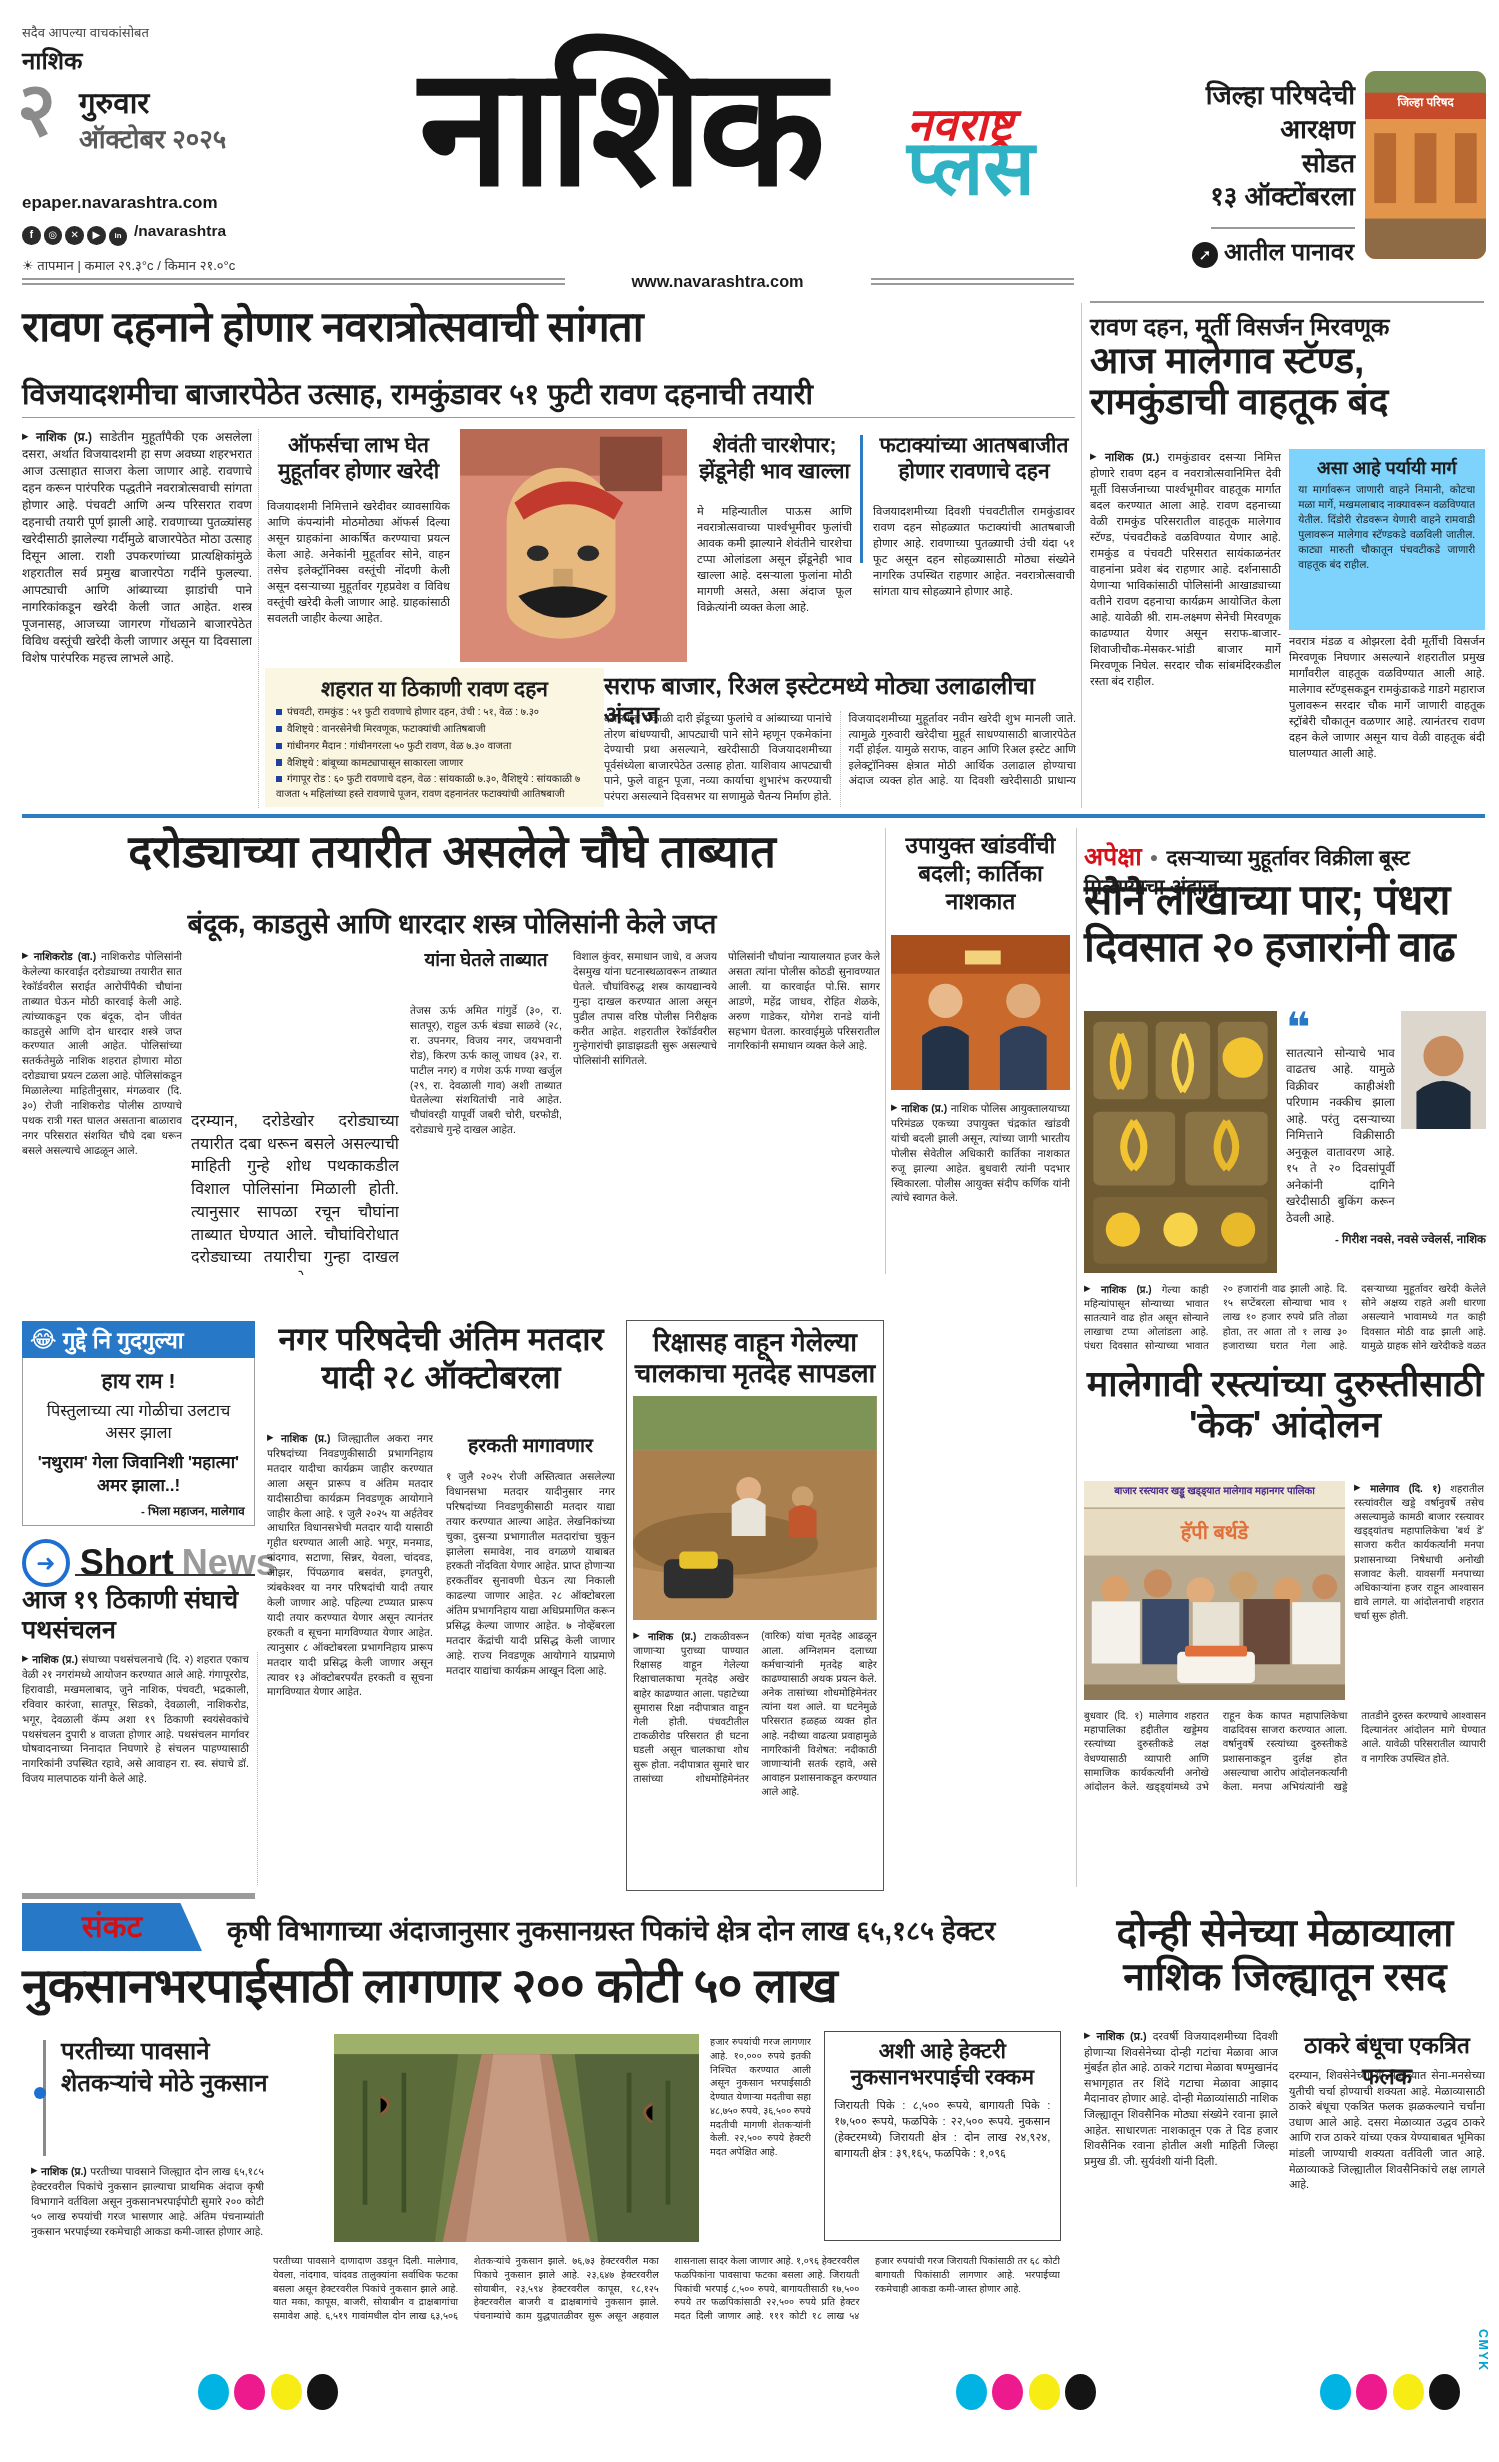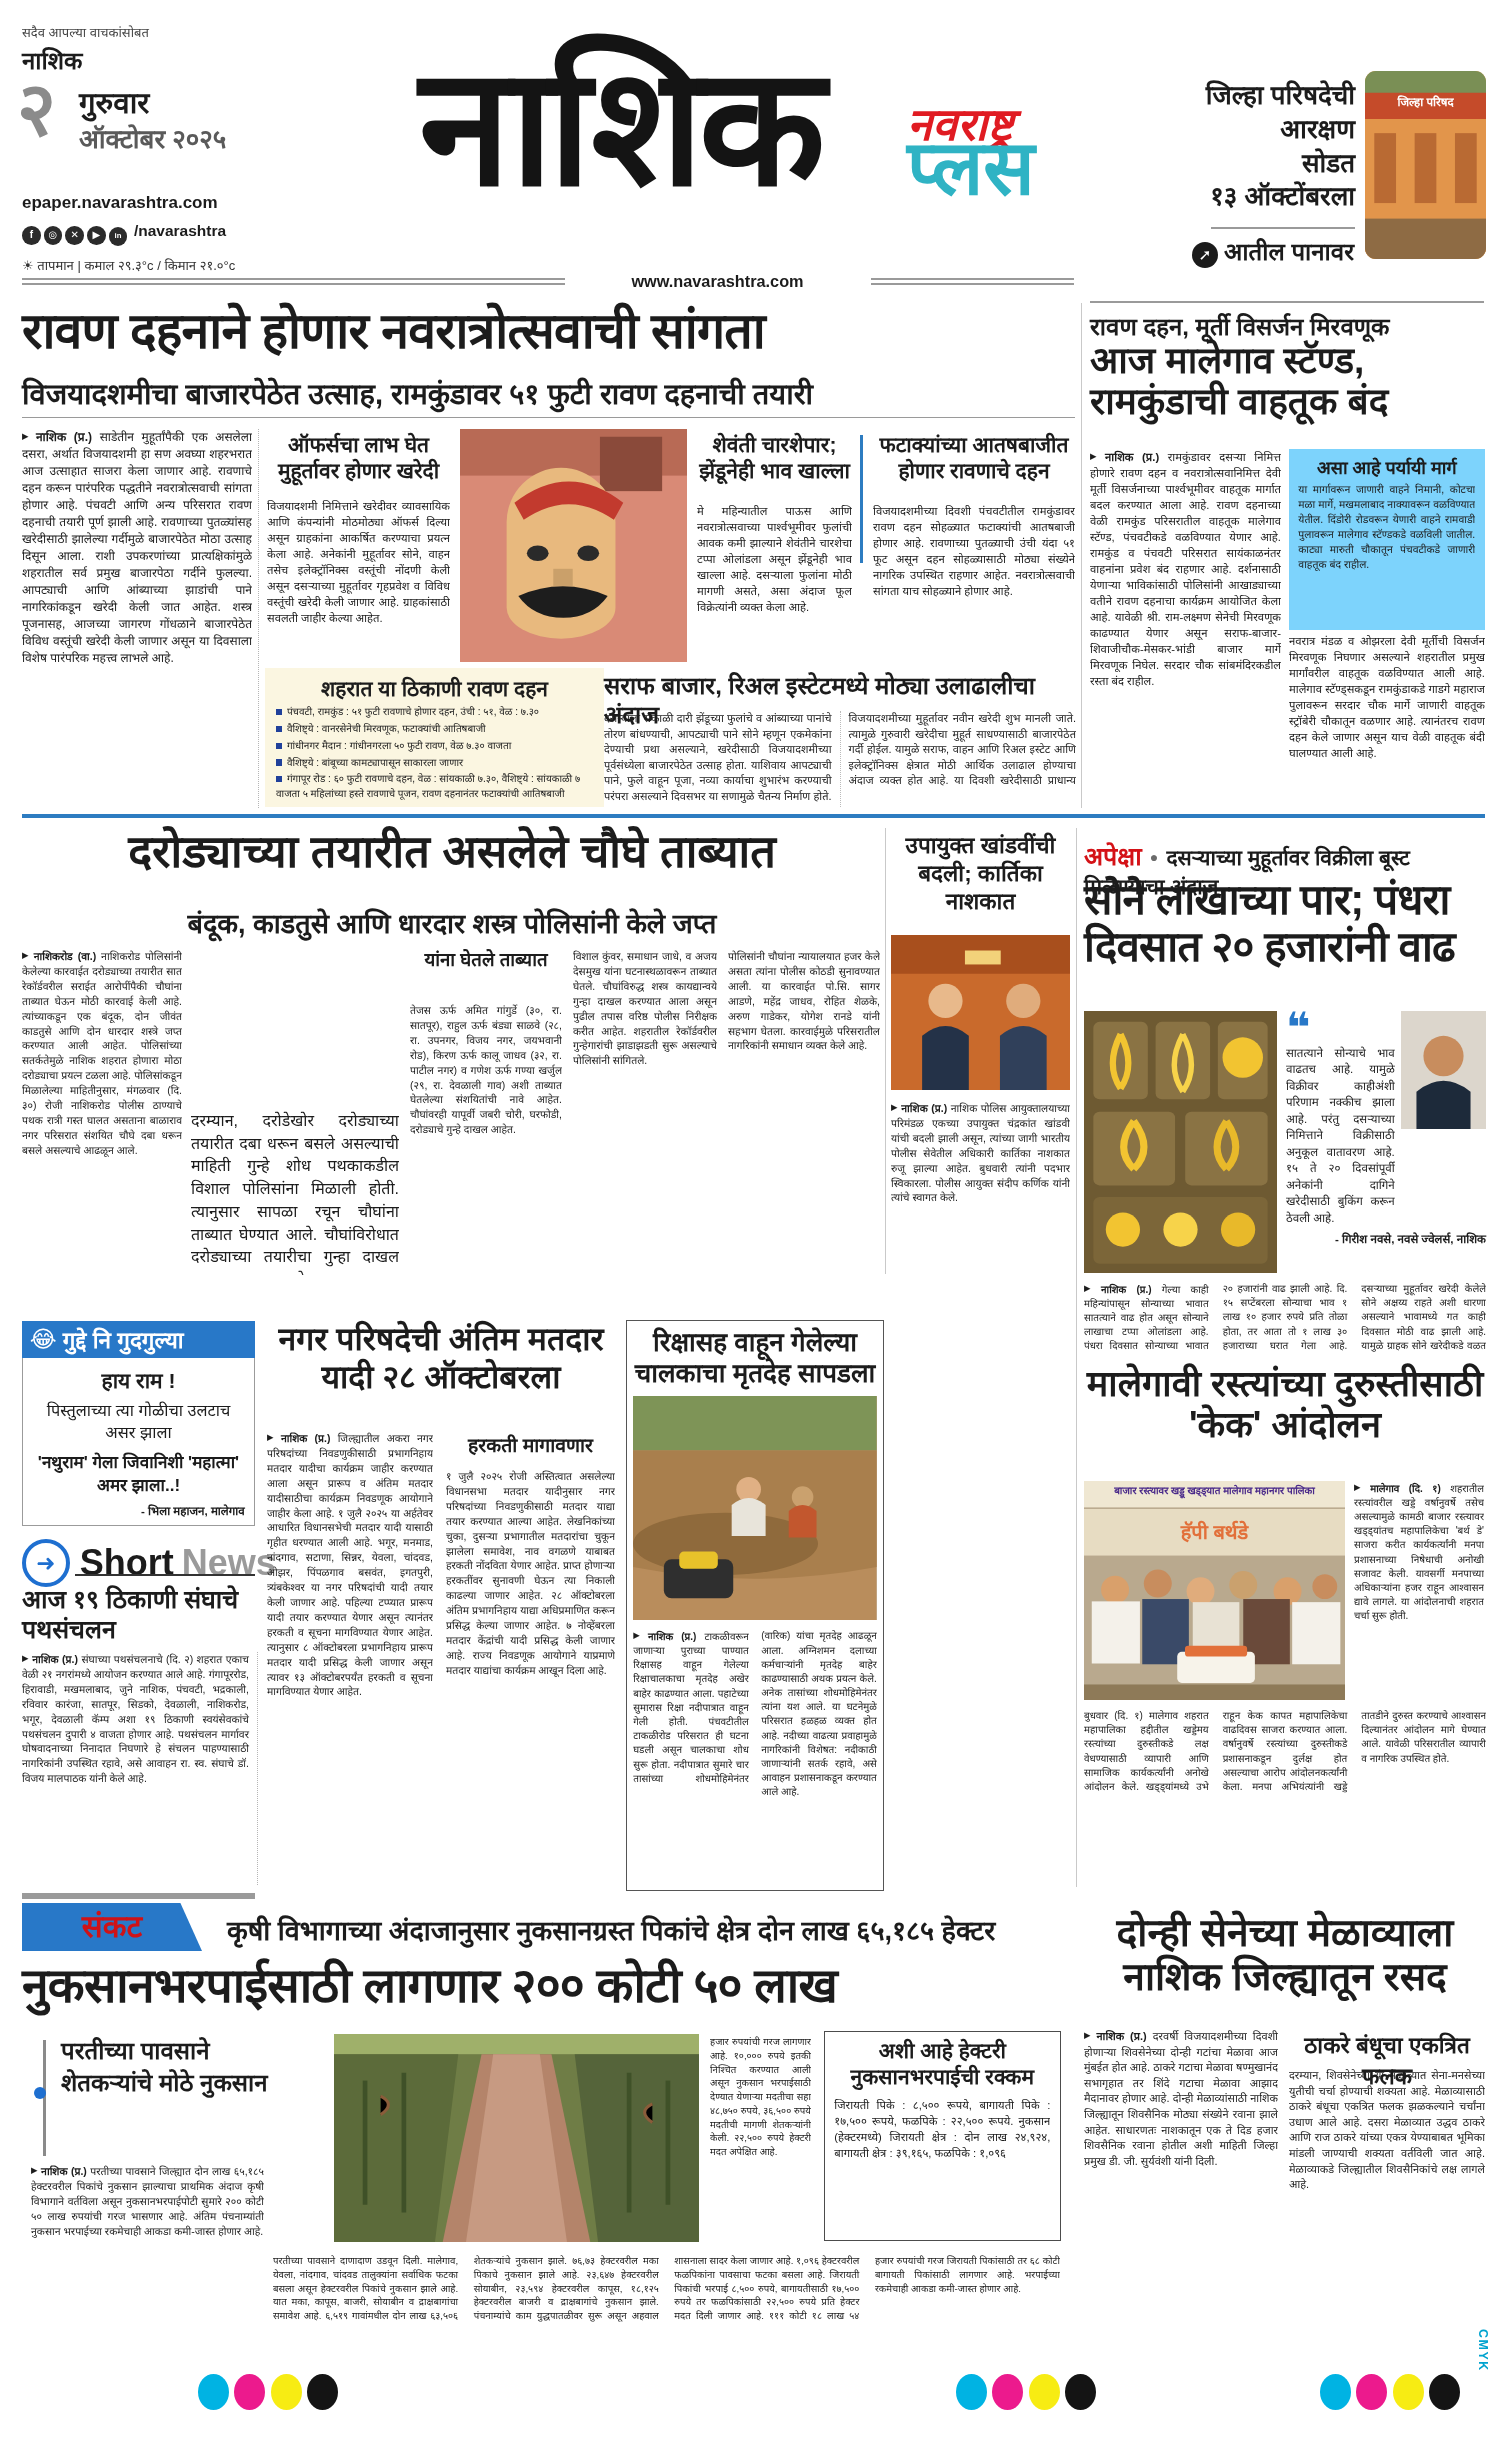--- a/index.html
+++ b/index.html
@@ -94,21 +94,21 @@
       <rect y="28" width="156" height="34" fill="#c54b2a"></rect>
       <rect y="62" width="156" height="180" fill="#e2954b"></rect>
       <rect x="12" y="80" width="28" height="90" fill="#b96a33"></rect>
         <rect x="64" y="80" width="28" height="90" fill="#b96a33"></rect>
         <rect x="116" y="80" width="28" height="90" fill="#b96a33"></rect>
       <rect y="190" width="156" height="52" fill="#8e6b44"></rect>
     </svg>
     <div class="cap-strip" style="top:23px;font-size:11.6px;">जिल्हा परिषद</div>
   </div>
 
-  <div class="abs b" style="left:22px;top:304px;width:1054px;font-size:50px;line-height:1.08;letter-spacing:-0.8px;">रावण दहनाने होणार नवरात्रोत्सवाची सांगता</div>
+  <div class="abs b" style="left:22px;top:304px;width:1054px;font-size:42px;line-height:1.08;letter-spacing:-0.8px;">रावण दहनाने होणार नवरात्रोत्सवाची सांगता</div>
   <div class="abs b" style="left:22px;top:373px;width:1054px;font-size:29px;">विजयादशमीचा बाजारपेठेत उत्साह, रामकुंडावर ५१ फुटी रावण दहनाची तयारी</div>
   <div class="rule" style="left:22px;top:417px;width:1053px;height:0.8px;"></div>
   <div class="thin-v" style="left:1081px;top:303px;height:505px;"></div>
 
   <div class="abs body-txt jst" style="left:22px;top:429px;width:230px;height:379px;font-size:12px;">
     <span class="ptr">▶</span><span class="dl">नाशिक (प्र.)</span> <span>साडेतीन मुहूर्तांपैकी एक असलेला दसरा, अर्थात विजयादशमी हा सण अवघ्या शहरभरात आज उत्साहात साजरा केला जाणार आहे. रावणाचे दहन करून पारंपरिक पद्धतीने नवरात्रोत्सवाची सांगता होणार आहे. पंचवटी आणि अन्य परिसरात रावण दहनाची तयारी पूर्ण झाली आहे. रावणाच्या पुतळ्यांसह खरेदीसाठी झालेल्या गर्दीमुळे बाजारपेठेत मोठा उत्साह दिसून आला. राशी उपकरणांच्या प्रात्यक्षिकांमुळे शहरातील सर्व प्रमुख बाजारपेठा गर्दीने फुलल्या. आपट्याची आणि आंब्याच्या झाडांची पाने नागरिकांकडून खरेदी केली जात आहेत. शस्त्र पूजनासह, आजच्या जागरण गोंधळाने बाजारपेठेत विविध वस्तूंची खरेदी केली जाणार असून या दिवसाला विशेष पारंपरिक महत्त्व लाभले आहे.</span>
   </div>
   <div class="dotted-v" style="left:258px;top:429px;height:379px;"></div>
 
   <div class="abs b ctr" style="left:267px;top:432px;width:183px;font-size:21px;line-height:1.25;">ऑफर्सचा लाभ घेत मुहूर्तावर होणार खरेदी</div>

